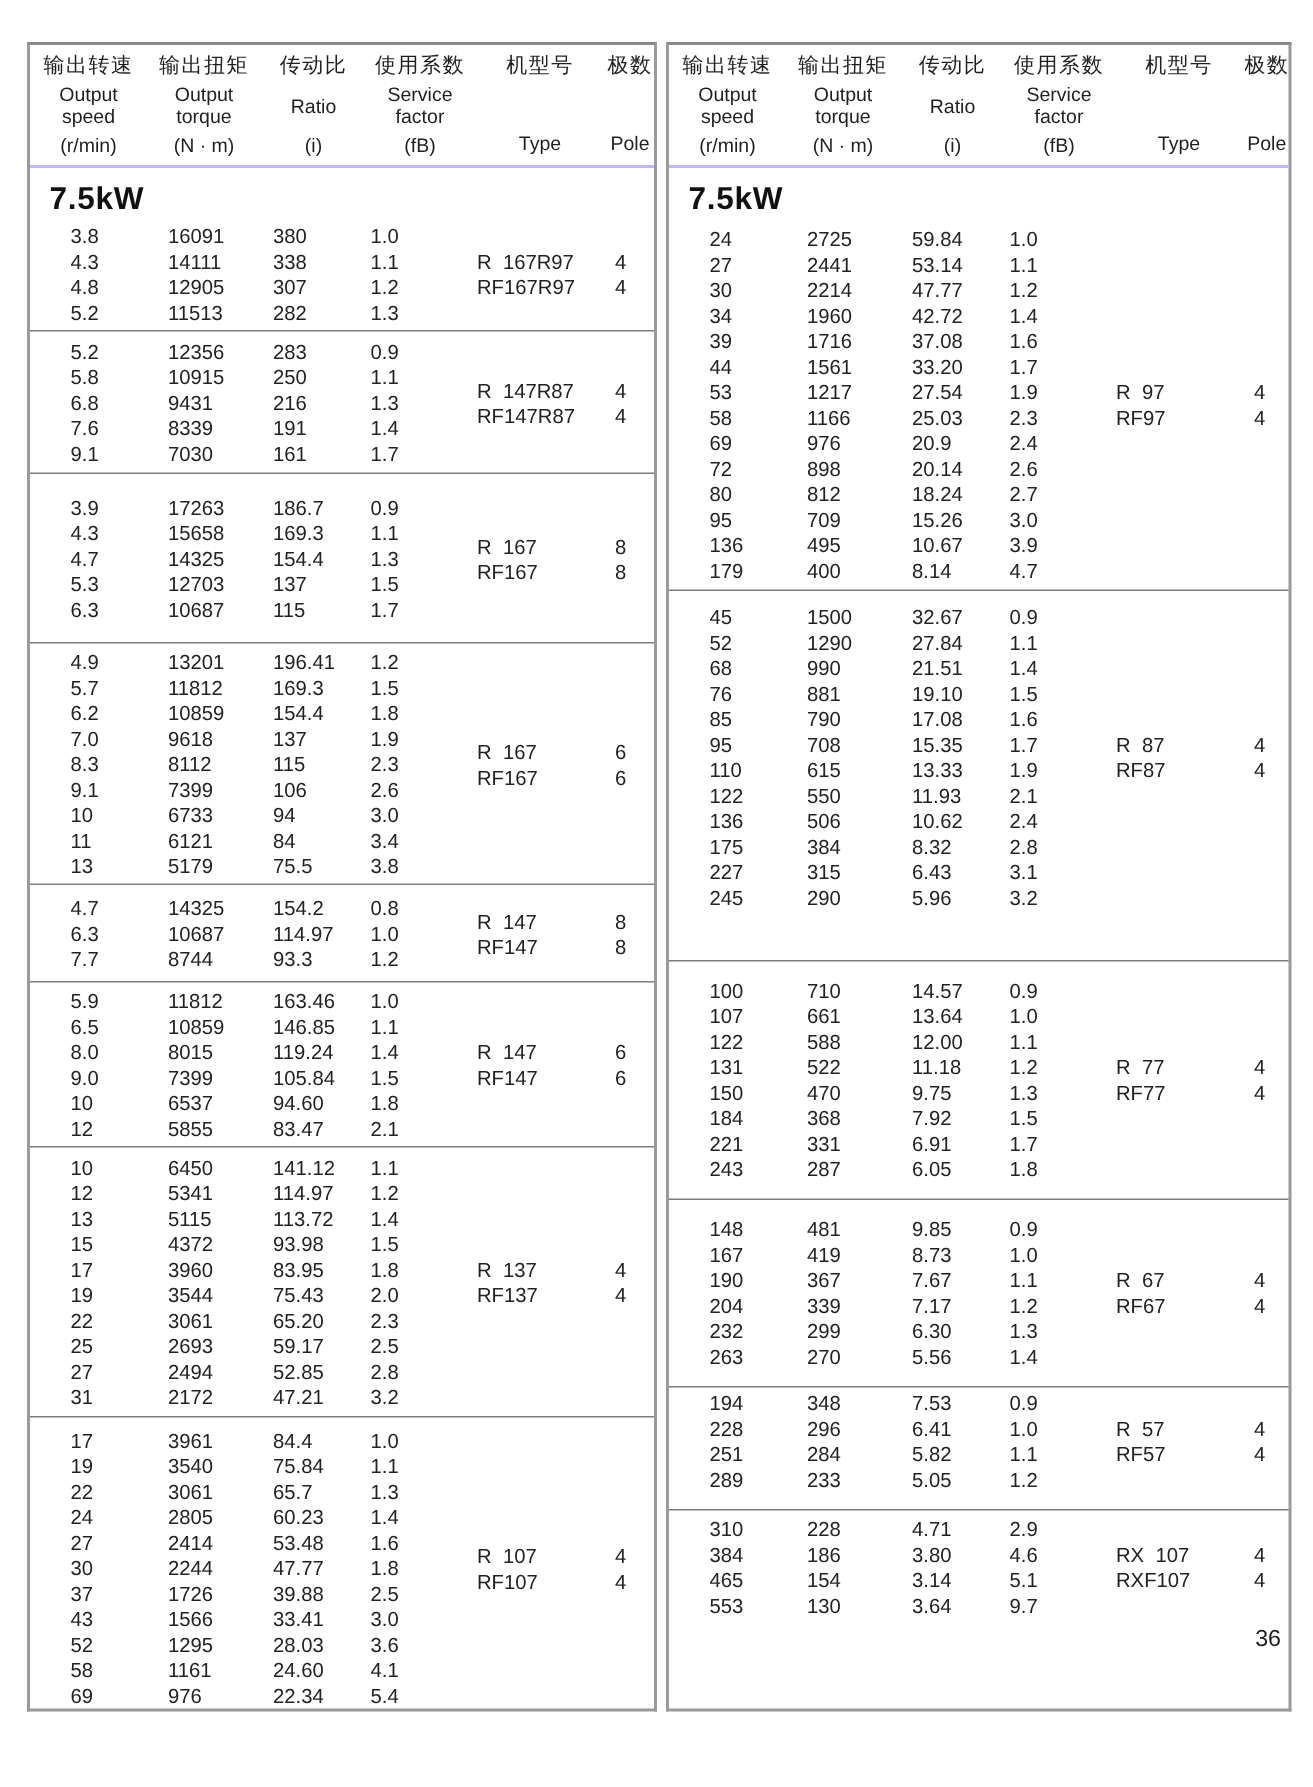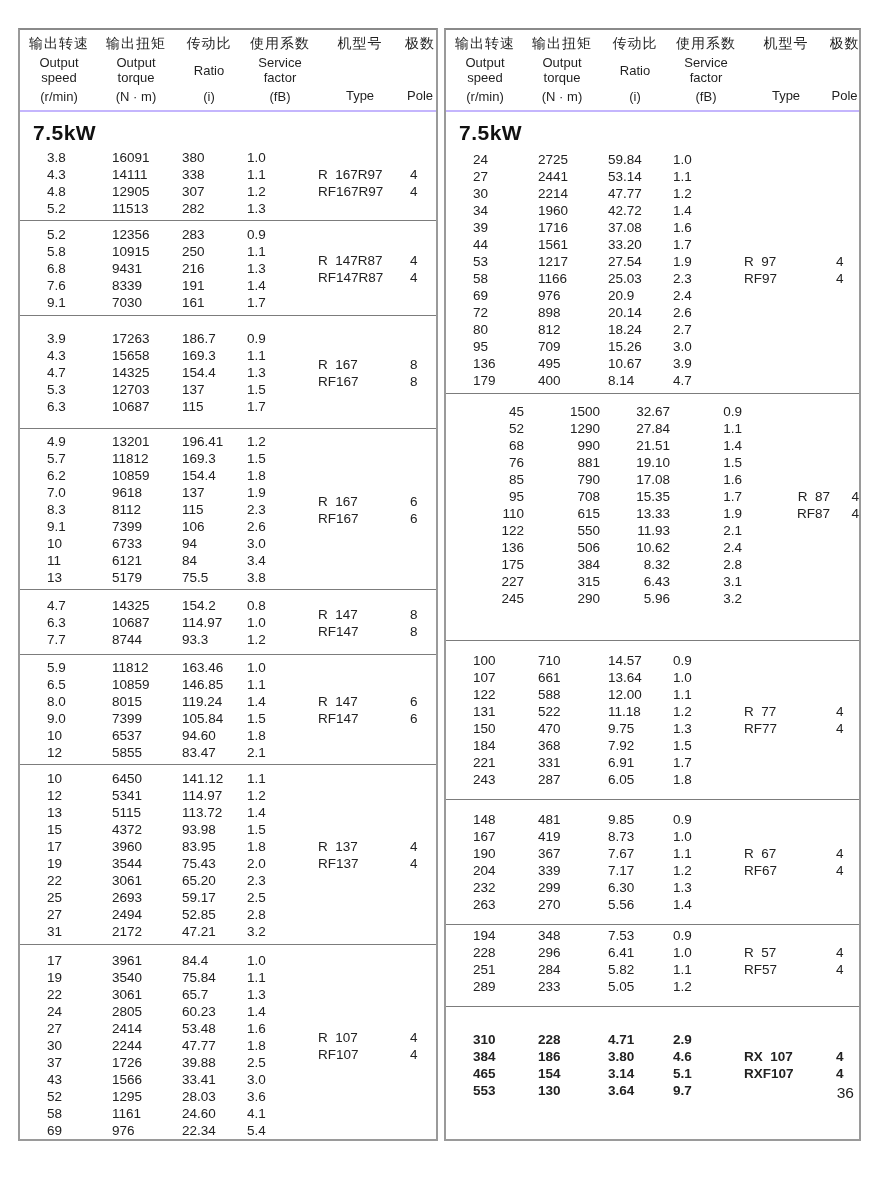--- a/index.html
+++ b/index.html
@@ -671,21 +671,21 @@
             <div class="type-row">
               <span class="cell type">R  97</span>
               <span class="cell pole">4</span>
             </div>
             <div class="type-row">
               <span class="cell type">RF97</span>
               <span class="cell pole">4</span>
             </div>
           </div>
         </div>
-        <div class="block" style="padding-top: 9px; padding-bottom: 9px; text-align: right;">
+        <div class="block" style="padding-top: 9px; padding-bottom: 9px;">
           <div class="rows">
             <div class="row">
               <span class="cell c0">45</span>
               <span class="cell c1">1500</span>
               <span class="cell c2">32.67</span>
               <span class="cell c3">0.9</span>
             </div>
             <div class="row">
               <span class="cell c0">52</span>
               <span class="cell c1">1290</span>
@@ -907,21 +907,21 @@
             <div class="type-row">
               <span class="cell type">R  57</span>
               <span class="cell pole">4</span>
             </div>
             <div class="type-row">
               <span class="cell type">RF57</span>
               <span class="cell pole">4</span>
             </div>
           </div>
         </div>
-        <div class="block" style="padding-top: 24px; padding-bottom: 72px; font-weight: bold;">
+        <div class="block" style="padding-top: 4px; padding-bottom: 72px;">
           <div class="rows">
             <div class="row">
               <span class="cell c0">310</span>
               <span class="cell c1">228</span>
               <span class="cell c2">4.71</span>
               <span class="cell c3">2.9</span>
             </div>
             <div class="row">
               <span class="cell c0">384</span>
               <span class="cell c1">186</span>

